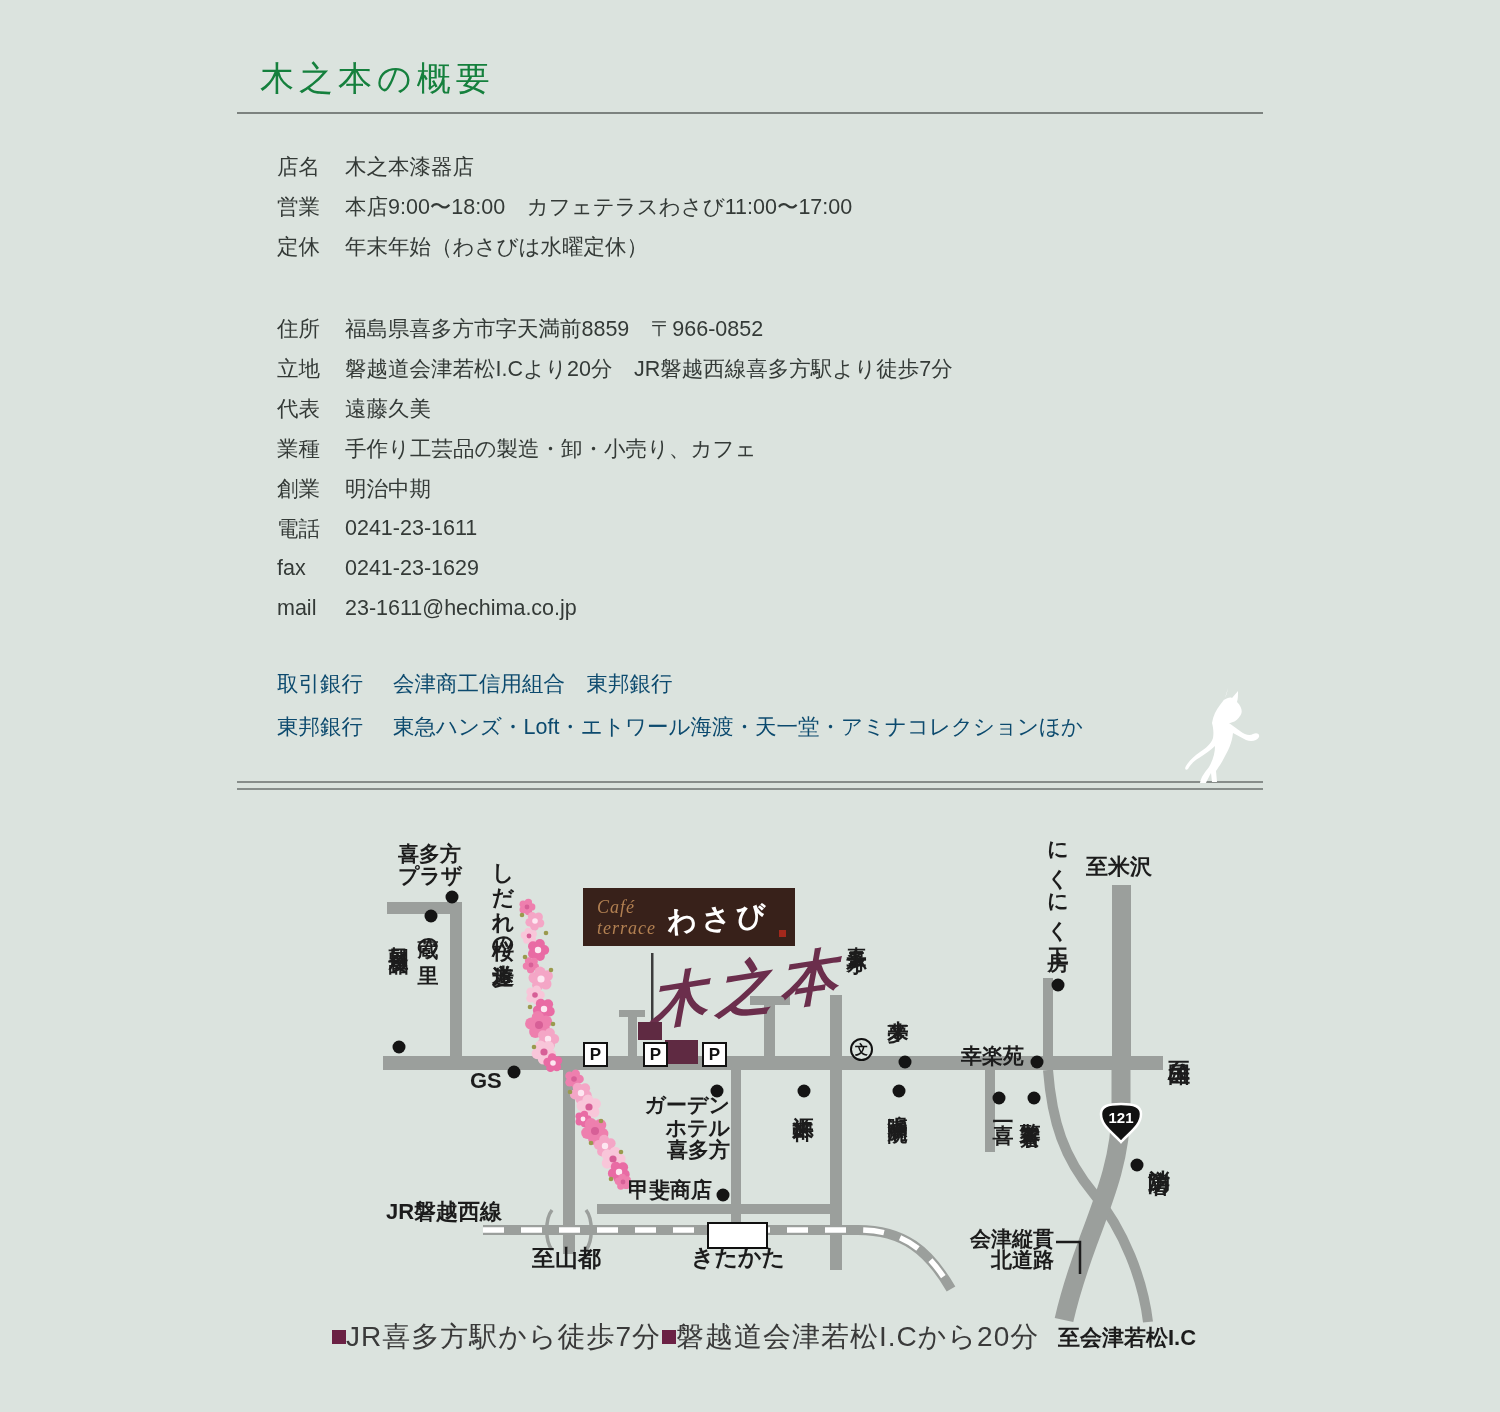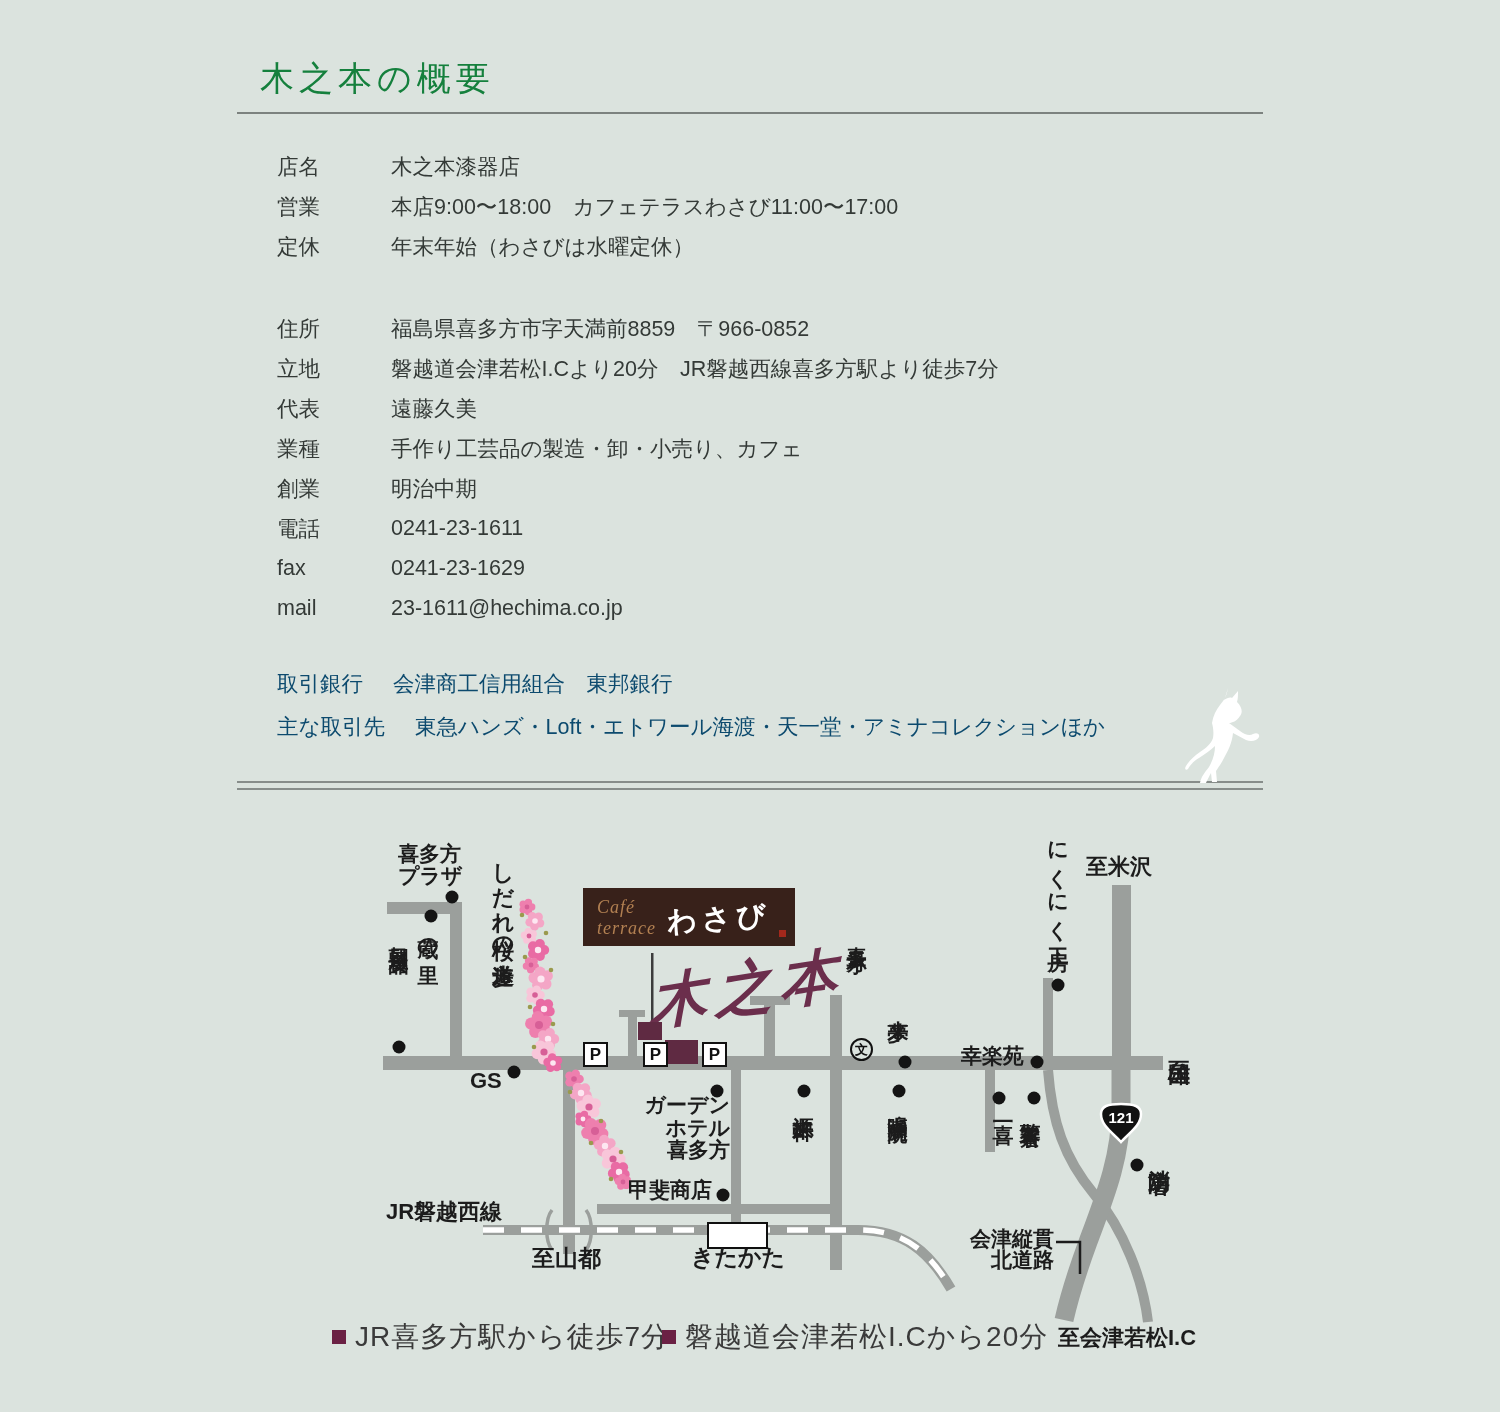--- a/index.html
+++ b/index.html
@@ -14,21 +14,21 @@
   
   .page-title{
     position:absolute;left:260px;top:56px;
     font-family:"Liberation Serif","DejaVu Serif",serif;
     font-size:34px;letter-spacing:5px;color:#15803d;font-weight:500;
   }
   .title-rule{position:absolute;left:237px;top:112px;width:1026px;height:2px;background:#7c827f;}
 
   
   .info-list{position:absolute;left:277px;top:146px;font-size:21.5px;color:#343a37;}
-  .info-row{height:40px;display:flex;align-items:center;gap:46px;}
+  .info-row{height:40px;display:flex;align-items:center;}
   .row-gap{margin-top:42px;}
   .info-label{display:inline-block;min-width:68px;}
   .info-value{white-space:pre;}
 
   .partner-list{position:absolute;left:277px;top:662px;font-size:21.5px;color:#0c4a6e;}
   .partner-row{height:43px;display:flex;align-items:center;}
   .partner-label{margin-right:30px;}
 
   .dline{position:absolute;left:237px;width:1026px;height:2px;background:#878d8a;}
 
@@ -67,21 +67,21 @@
 
   .kinomoto-logo{
     position:absolute;left:648px;top:950px;
     font-family:"Liberation Serif","DejaVu Serif",serif;font-style:italic;font-weight:700;
     font-size:58px;color:#6b2e4c;letter-spacing:8px;
     transform:rotate(-9deg) skewX(-6deg);
   }
 
   
   .legend-item{
-    position:absolute;display:flex;align-items:center;gap:9px;
+    position:absolute;display:flex;align-items:center;
     font-size:28px;color:#3a3a3a;font-weight:500;letter-spacing:1px;
   }
   .legend-sq{width:14px;height:14px;background:#6b2144;flex:0 0 auto;}
 
   svg{display:block;}
 </style>
 </head>
 <body>
 
 <div class="page-title">木之本の概要</div>
@@ -133,21 +133,21 @@
       <span class="info-value">23-1611@hechima.co.jp</span>
     </div>
 </div>
 
 <div class="partner-list">
   <div class="partner-row">
       <span class="partner-label">取引銀行</span>
       <span class="info-value">会津商工信用組合　東邦銀行</span>
     </div>
   <div class="partner-row">
-      <span class="partner-label">主な取引先</span>
+      <span class="partner-label">東邦銀行</span>
       <span class="info-value">東急ハンズ・Loft・エトワール海渡・天一堂・アミナコレクションほか</span>
     </div>
 </div>
 
 <div class="dline" style="top:781px;"></div>
 <div class="dline" style="top:788px;"></div>
 
 <svg class="abs" style="left:1183px;top:686px;" width="80" height="100" viewBox="0 0 80 100">
   <path fill="#ffffff" d="M45 2 C44 7 43 10 41 14 C44 12 47 11 49 12 L55 5 C55 9 55 13 54 16 C59 21 60 26 57 30 C54 35 49 37 46 37 L57 45 C62 49 67 50 70 48 C74 46 77 48 76 51 C74 55 68 56 63 54 L50 47 C49 57 45 65 41 72 C38 78 35 82 33 85 L34 96 L29 96 L28 87 C26 91 24 94 23 97 L17 97 C18 91 22 86 26 81 C30 74 32 67 32 60 C28 64 22 68 16 72 C11 75 7 79 5 83 C3 85 1 83 3 80 C6 75 11 70 17 66 C23 62 28 58 30 52 C31 46 30 41 29 37 C30 30 33 24 37 19 C39 16 41 14 42 12 Z"></path>
 </svg>

